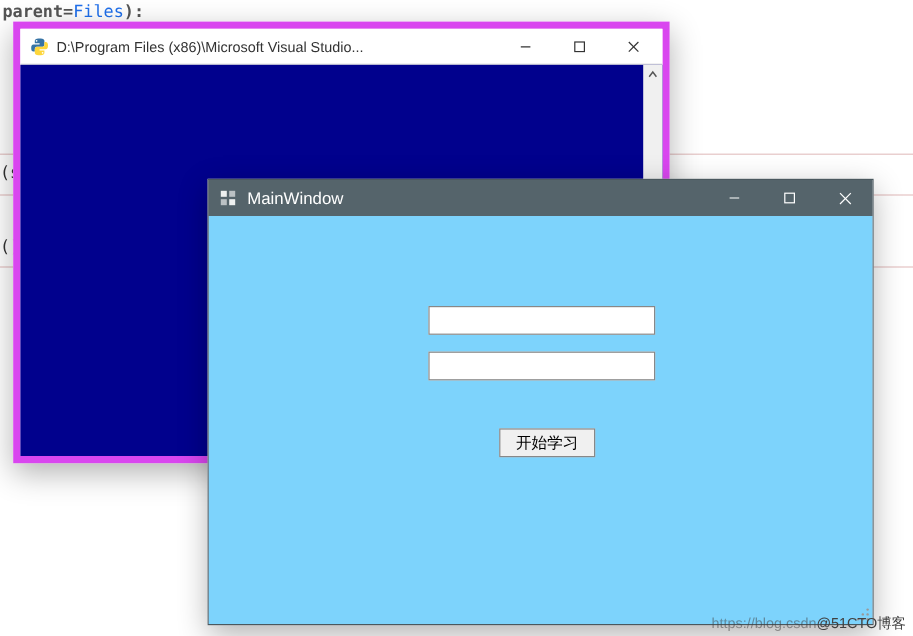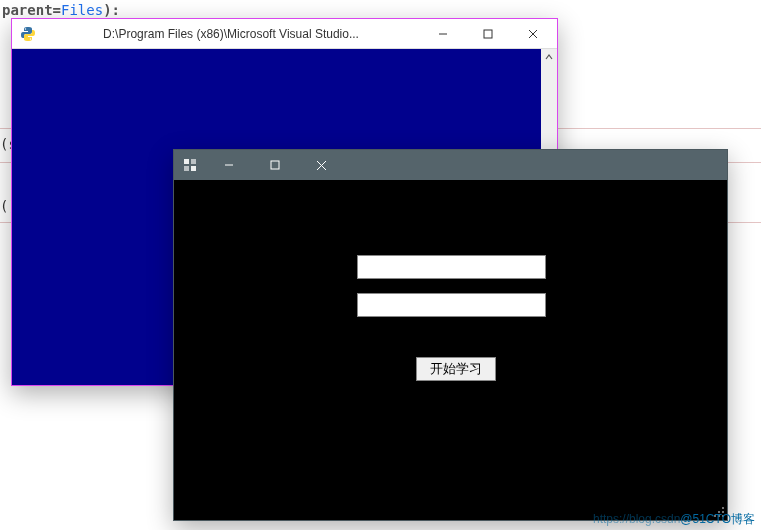--- a/index.html
+++ b/index.html
@@ -31,22 +31,21 @@
     }
 
     .win {
       position: absolute;
       box-shadow: 0 8px 24px rgba(0,0,0,0.3);
       background: #fff;
     }
     .back-win {
       left: 11px; top: 18px;
       width: 547px; height: 368px;
-      border: 1px solid #d946ef;
-      text-align: center;
+      border: 6px solid #d946ef;
     }
     .back-title {
       height: 30px;
       background: #ffffff;
       display: flex;
       align-items: center;
       border-bottom: 1px solid #ddd;
       padding: 0 2px;
     }
     .back-icon {
@@ -108,21 +107,21 @@
       font-weight: 400;
     }
     .front-btns { display: flex; height: 100%; }
     .front-btn {
       width: 46px; height: 100%;
       display: flex; align-items: center; justify-content: center;
       color: #fff;
     }
     .front-client {
       height: calc(100% - 30px);
-      background: #000000;
+      background: #7dd3fc;
       position: relative;
     }
     .text-input {
       position: absolute;
       left: 183px;
       width: 189px; height: 24px;
       background: #fff;
       border: 1px solid #888;
       font-size: 13px;
       padding: 2px 4px;
@@ -140,21 +139,21 @@
     .resize-grip {
       position: absolute;
       right: 2px; bottom: 2px;
       width: 14px; height: 14px;
     }
 
     .watermark {
       position: absolute;
       right: 6px; bottom: 2px;
       font-size: 12px;
-      color: #0369a1;
+      color: #404040;
     }
   </style>
 </head>
 <body>
 
 <div class="code-bg">
   <span>
     <span class="par">parent=</span><span class="kw-none">Files</span><span class="par">):</span>
   </span>
   <div class="code-divider" style="top:128px"></div>
@@ -208,20 +207,21 @@
 <div class="win front-win">
   <div class="front-title">
     <span class="front-icon">
       <svg viewBox="0 0 16 16" width="16" height="16">
         <rect x="2" y="2" width="5" height="5" fill="#fff" opacity=".9"></rect>
         <rect x="9" y="2" width="5" height="5" fill="#fff" opacity=".6"></rect>
         <rect x="2" y="9" width="5" height="5" fill="#fff" opacity=".6"></rect>
         <rect x="9" y="9" width="5" height="5" fill="#fff" opacity=".9"></rect>
       </svg>
     </span>
+    <span class="front-title-text">MainWindow</span>
     <div class="front-btns">
       <div class="front-btn">
         <svg width="10" height="10">
             <line x1="1" y1="5" x2="9" y2="5" stroke="#fff" stroke-width="1"></line>
           </svg>
       </div>
       <div class="front-btn">
         <svg width="10" height="10">
             <rect x="1" y="1" width="8" height="8" stroke="#fff" fill="none" stroke-width="1"></rect>
           </svg>

